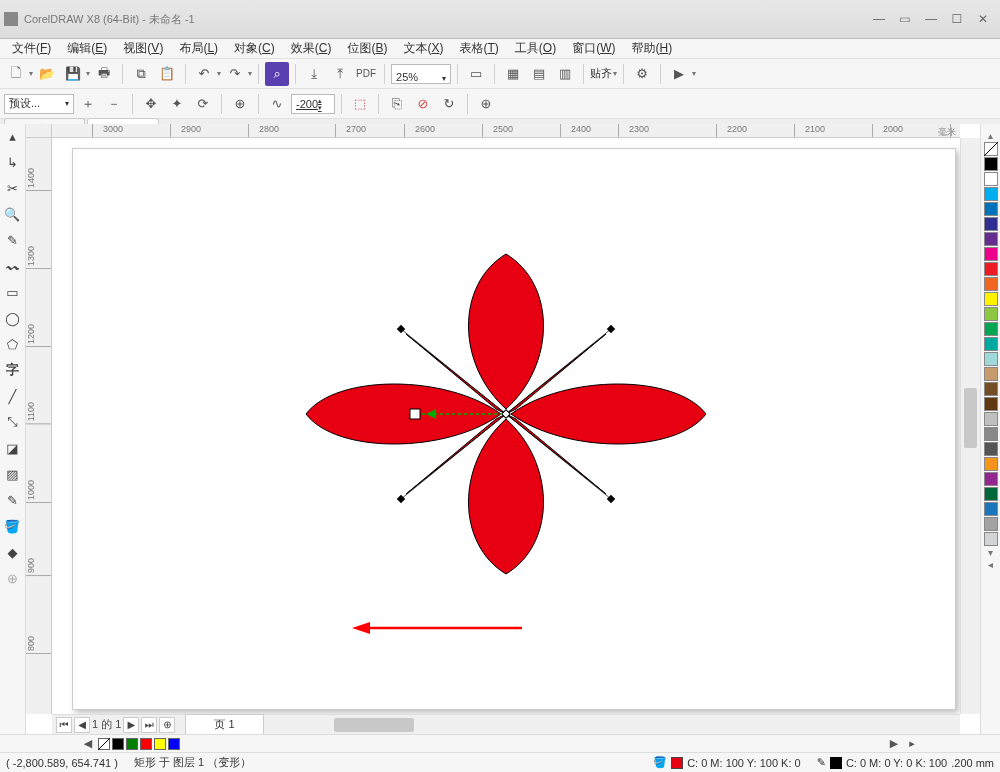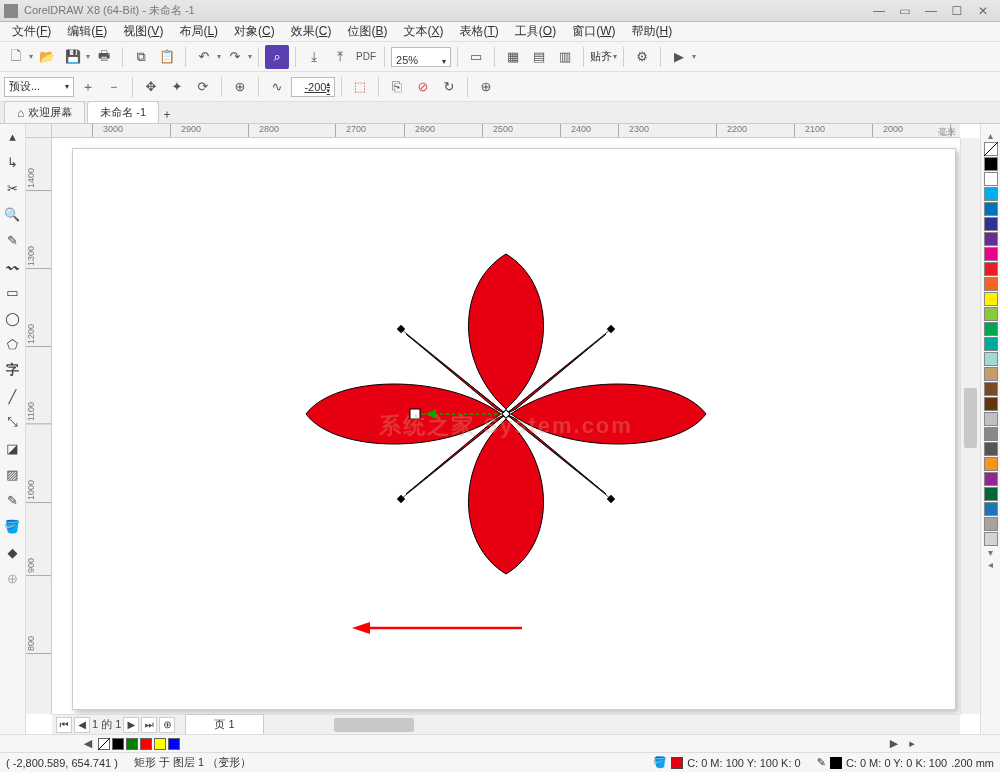--- a/index.html
+++ b/index.html
@@ -1,37 +1,37 @@
 <!DOCTYPE html>
 <html><head>
 <meta charset="utf-8">
 <style>
 * { margin: 0; padding: 0; box-sizing: border-box; font-family: "Microsoft YaHei", SimSun, sans-serif; }
 body { width: 1000px; height: 772px; background: #fff; overflow: hidden; font-size: 12px; color: #333; position: relative; }
 
 
-.titlebar { height: 22px; background: linear-gradient(#e8e8e8,#dcdcdc); display: flex; align-items: center; padding: 0 4px; border-bottom: 1px solid #bbb; }
+.titlebar { height: 39px; background: linear-gradient(#e8e8e8,#dcdcdc); display: flex; align-items: center; padding: 0 4px; border-bottom: 1px solid #bbb; }
 .titlebar .app-icon { width: 14px; height: 14px; background: #888; margin-right: 6px; }
 .titlebar .title { color: #777; font-size: 11px; flex: 1; }
 .titlebar .wbtn { width: 26px; height: 18px; display: flex; align-items: center; justify-content: center; color: #666; font-size: 12px; }
 
 
 .menubar { height: 20px; background: #f6f6f6; display: flex; align-items: center; padding: 0 4px; border-bottom: 1px solid #e0e0e0; font-size: 12px; }
 .menubar .mi { padding: 2px 8px; color: #333; cursor: default; }
 .menubar .mi u { text-decoration: underline; }
 
 
 .toolbar { height: 30px; background: #f6f6f6; border-bottom: 1px solid #e0e0e0; display: flex; align-items: center; padding: 0 4px; gap: 2px; }
 .tbtn { width: 24px; height: 24px; display: flex; align-items: center; justify-content: center; border: 1px solid transparent; border-radius: 2px; font-size: 13px; color: #555; }
 .tsep { width: 1px; height: 20px; background: #d0d0d0; margin: 0 4px; }
 .tdrop { display: flex; align-items: center; }
 .tdrop .arrow { font-size: 8px; color: #777; margin-left: 1px; }
 .zoom-box { width: 60px; height: 20px; border: 1px solid #bbb; background: #fff; font-size: 11px; padding: 0 4px; display:flex; align-items:flex-end; justify-content:space-between;}
 .preset-box { width: 70px; height: 20px; border: 1px solid #bbb; background: #fff; font-size: 11px; padding: 0 4px; display:flex; align-items:center; justify-content:space-between;}
-.num-box { width: 44px; height: 20px; border: 1px solid #bbb; background: #fff; font-size: 11px; padding: 0 4px; display:flex; align-items:center; justify-content:flex-end;text-decoration:underline;}
+.num-box { width: 44px; height: 20px; border: 1px solid #bbb; background: #fff; font-size: 11px; padding: 0 4px; display:flex; align-items:center; justify-content:flex-start;text-decoration:underline;}
 
 
 .doctabs { height: 22px; background: #eee; display: flex; align-items: flex-end; padding: 0 4px; border-bottom: 1px solid #ccc; }
 .doctab { padding: 3px 12px; background: #f6f6f6; border: 1px solid #ccc; border-bottom: none; margin-right: 2px; border-radius: 3px 3px 0 0; display:flex; align-items:center; gap:4px; font-size:11px;}
 .doctab.active { background: #fff; }
 .doctab .home { color:#555; font-size:12px;}
 
 
 .main { position: absolute; top: 124px; left: 0; right: 0; bottom: 38px; display: flex; }
 .tool-left { width: 26px; background: #f6f6f6; border-right: 1px solid #ddd; display: flex; flex-direction: column; align-items: center; padding-top: 2px; gap: 6px; }
@@ -277,21 +277,20 @@
         <rect x="382" y="112" width="6" height="6" fill="#000" transform="rotate(45 385 115)"></rect>
         <rect x="172" y="282" width="6" height="6" fill="#000" transform="rotate(45 175 285)"></rect>
         <rect x="382" y="282" width="6" height="6" fill="#000" transform="rotate(45 385 285)"></rect>
         <rect x="277" y="197" width="6" height="6" fill="#fff" stroke="#000" transform="rotate(45 280 200)"></rect>
 
         <line x1="190" y1="200" x2="275" y2="200" stroke="#0a0" stroke-width="1.5" stroke-dasharray="3 3"></line>
         <rect x="184" y="195" width="10" height="10" fill="#fff" stroke="#000"></rect>
         <polygon points="200,200 210,195 210,205" fill="#0a0"></polygon>
       </svg>
 
-      <div class="watermark">系统之家  System.com</div>
 
       <svg style="position:absolute; left:300px; top:480px;" width="180" height="20">
         <line x1="170" y1="10" x2="15" y2="10" stroke="#ff0000" stroke-width="2.5"></line>
         <polygon points="0,10 18,4 18,16" fill="#ff0000"></polygon>
       </svg>
     </div>
 
     <div class="scroll-v">
         <div class="thumb"></div>
       </div>

